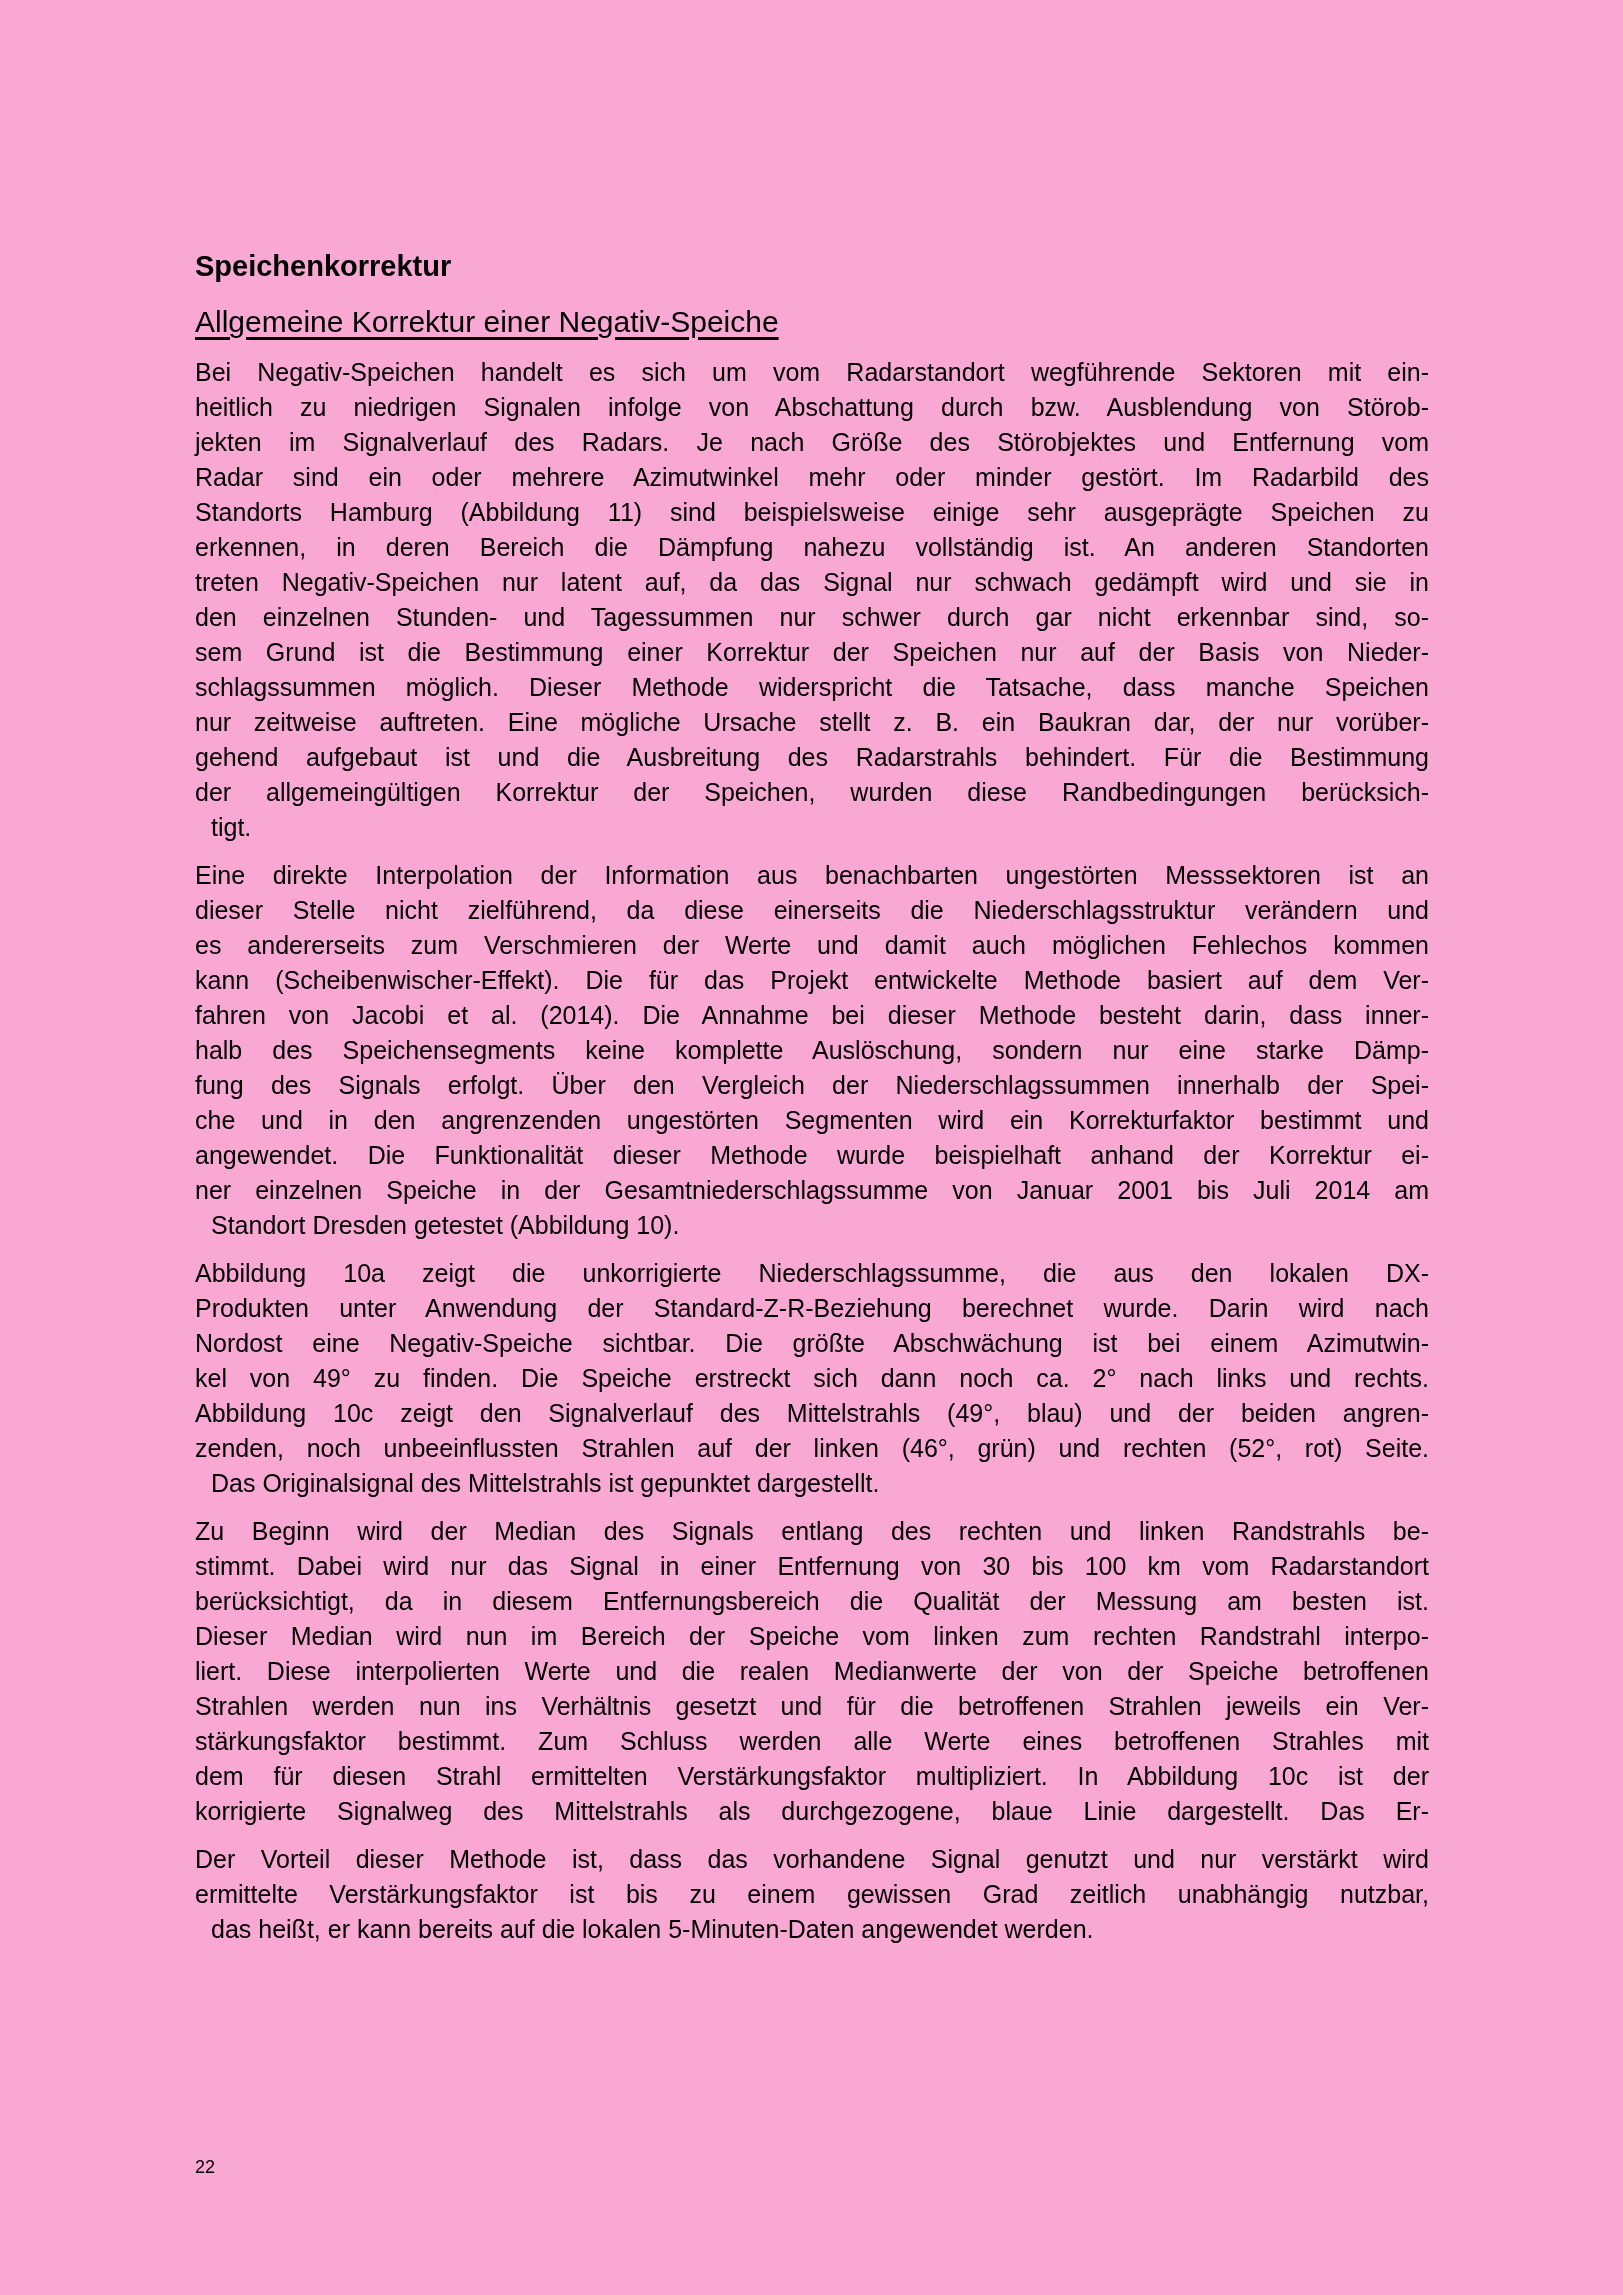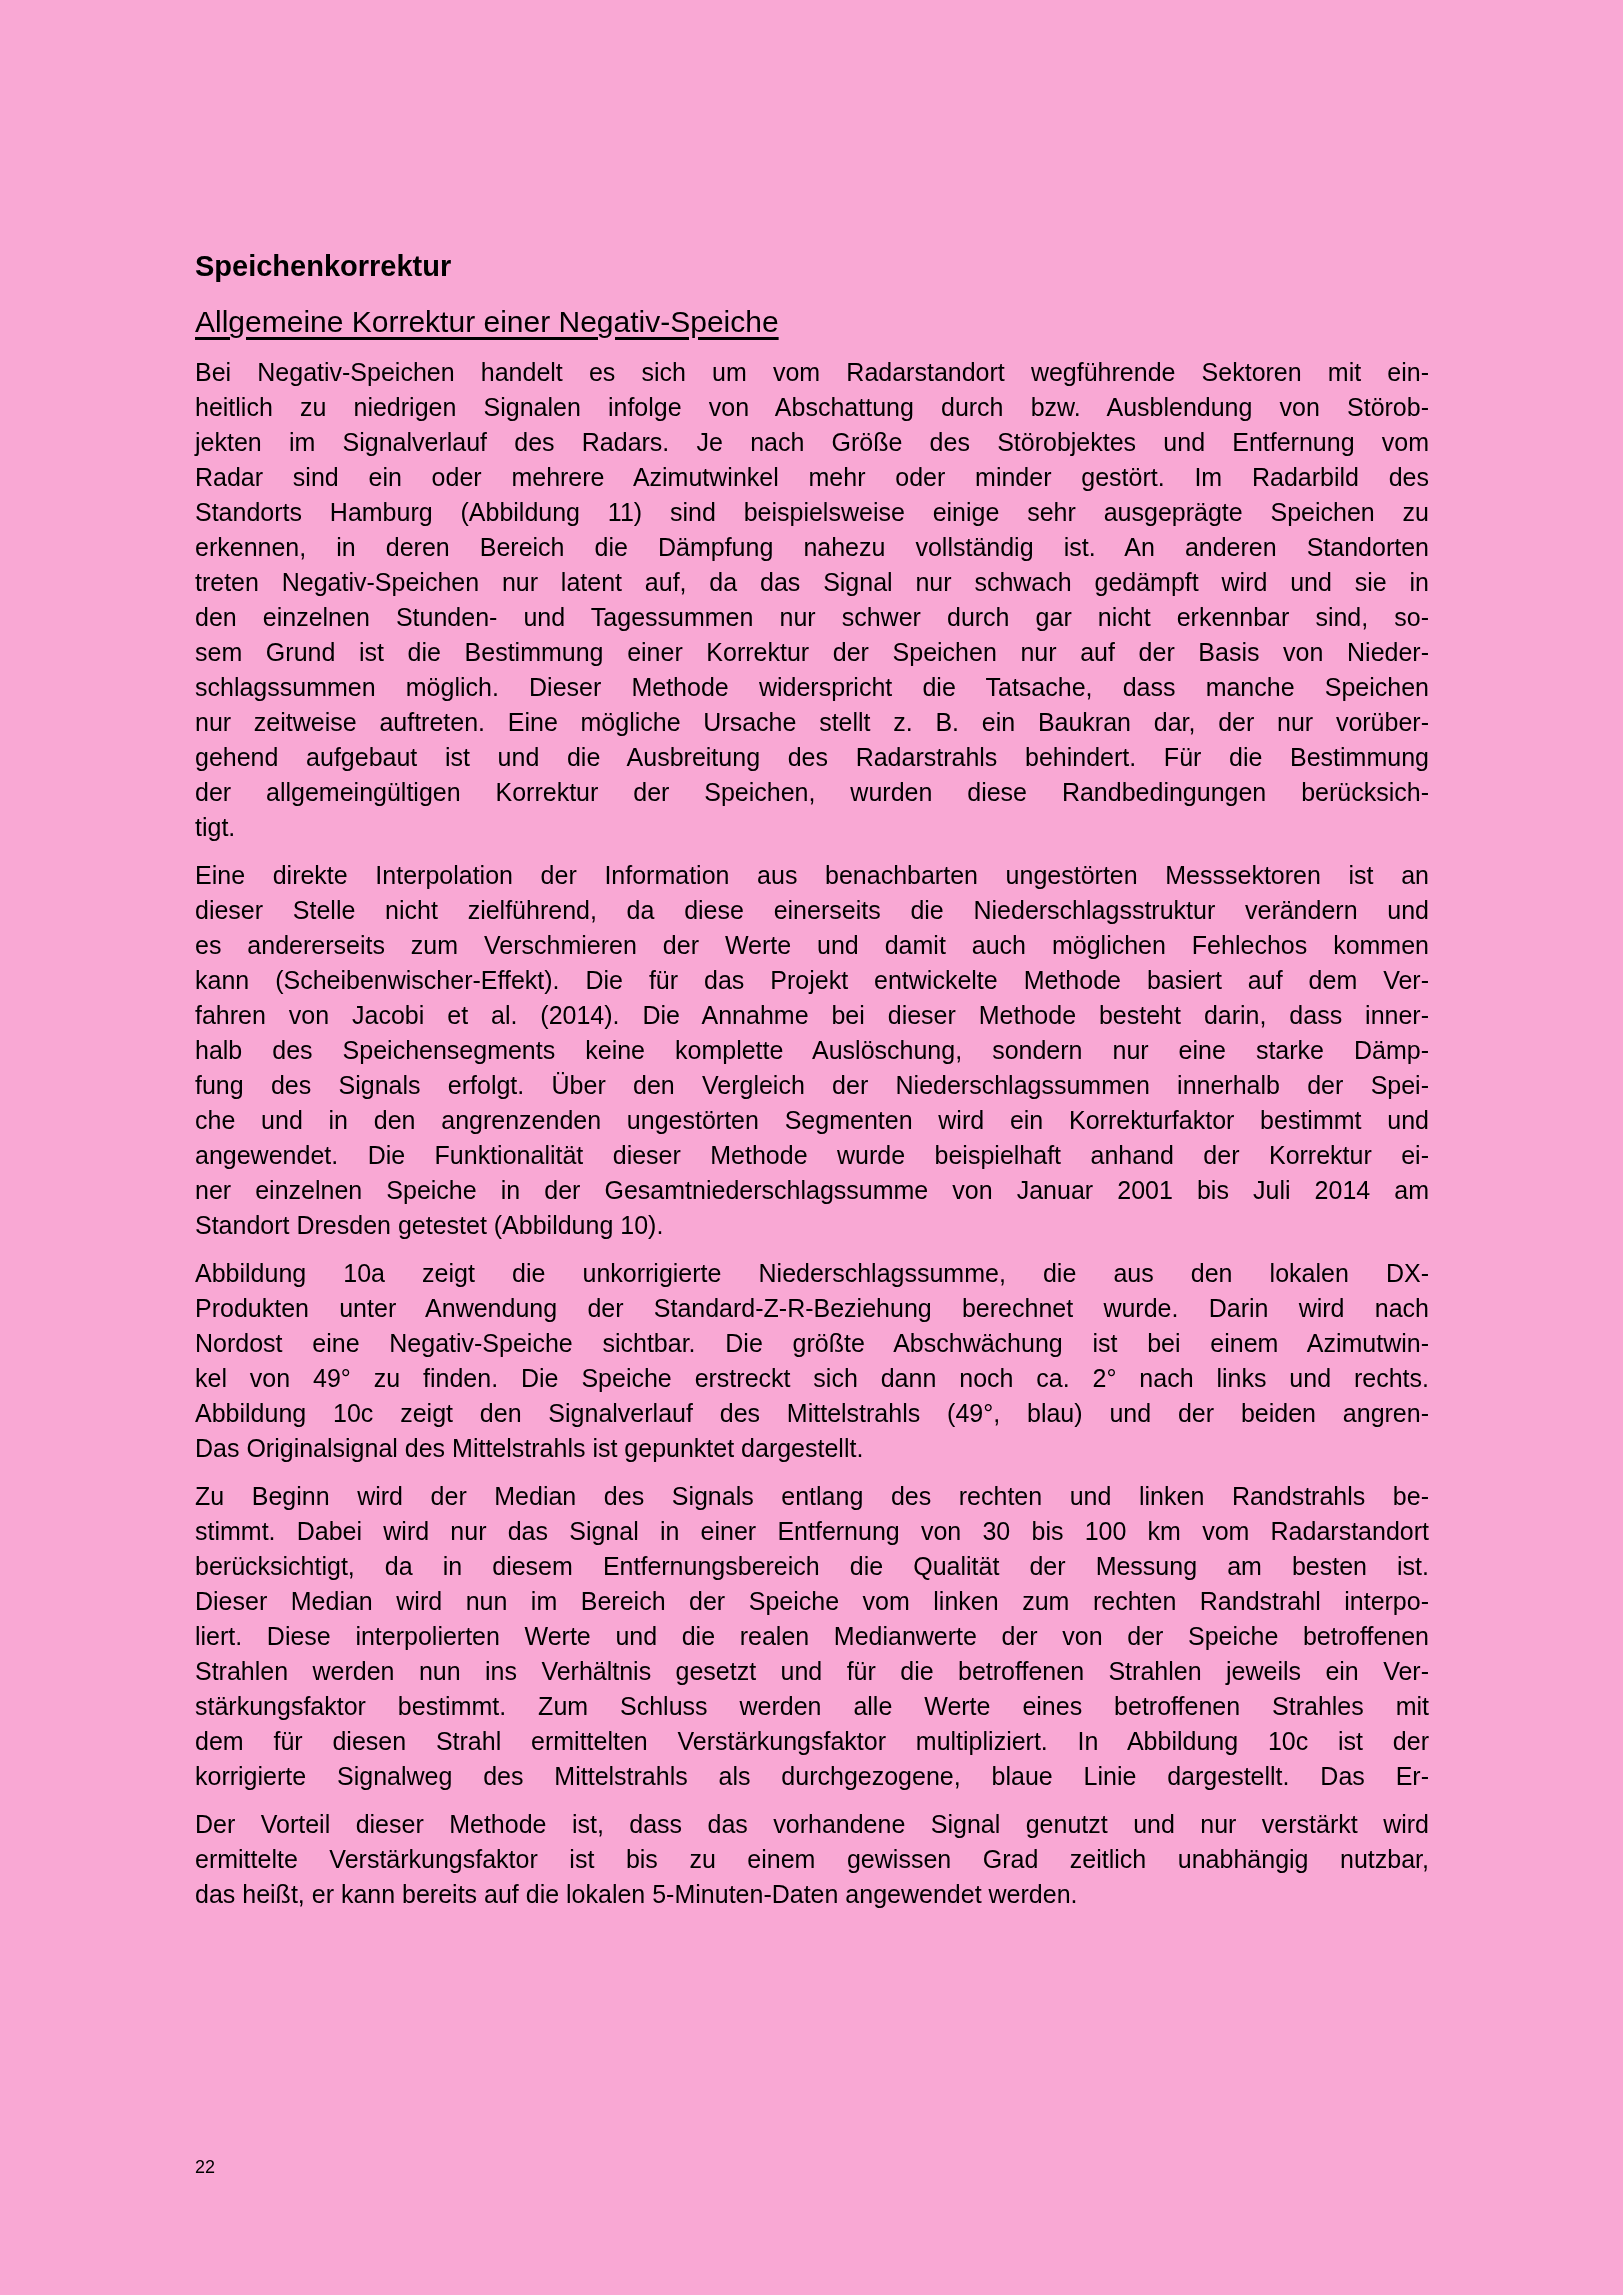--- a/index.html
+++ b/index.html
@@ -50,20 +50,21 @@
   .line {
     font-size: 25px;
     line-height: 35px;
     text-align: justify;
     text-align-last: justify;
     white-space: normal;
   }
   .line.last {
     text-align: left;
     text-align-last: left;
+    margin-left: 16px;
   }
   .page-number {
     position: absolute;
     left: 195px;
     top: 2150px;
     font-size: 18px;
     line-height: 35px;
     font-weight: normal;
   }
 </style>
@@ -103,20 +104,21 @@
           <div class="line">angewendet. Die Funktionalität dieser Methode wurde beispielhaft anhand der Korrektur ei-</div>
           <div class="line">ner einzelnen Speiche in der Gesamtniederschlagssumme von Januar 2001 bis Juli 2014 am</div>
           <div class="line last">Standort Dresden getestet (Abbildung 10).</div>
         </div>
         <div class="para">
           <div class="line">Abbildung 10a zeigt die unkorrigierte Niederschlagssumme, die aus den lokalen DX-</div>
           <div class="line">Produkten unter Anwendung der Standard-Z-R-Beziehung berechnet wurde. Darin wird nach</div>
           <div class="line">Nordost eine Negativ-Speiche sichtbar. Die größte Abschwächung ist bei einem Azimutwin-</div>
           <div class="line">kel von 49° zu finden. Die Speiche erstreckt sich dann noch ca. 2° nach links und rechts.</div>
           <div class="line">Abbildung 10c zeigt den Signalverlauf des Mittelstrahls (49°, blau) und der beiden angren-</div>
+          <div class="line">zenden, noch unbeeinflussten Strahlen auf der linken (46°, grün) und rechten (52°, rot) Seite.</div>
           <div class="line last">Das Originalsignal des Mittelstrahls ist gepunktet dargestellt.</div>
         </div>
         <div class="para">
           <div class="line">Zu Beginn wird der Median des Signals entlang des rechten und linken Randstrahls be-</div>
           <div class="line">stimmt. Dabei wird nur das Signal in einer Entfernung von 30 bis 100 km vom Radarstandort</div>
           <div class="line">berücksichtigt, da in diesem Entfernungsbereich die Qualität der Messung am besten ist.</div>
           <div class="line">Dieser Median wird nun im Bereich der Speiche vom linken zum rechten Randstrahl interpo-</div>
           <div class="line">liert. Diese interpolierten Werte und die realen Medianwerte der von der Speiche betroffenen</div>
           <div class="line">Strahlen werden nun ins Verhältnis gesetzt und für die betroffenen Strahlen jeweils ein Ver-</div>
           <div class="line">stärkungsfaktor bestimmt. Zum Schluss werden alle Werte eines betroffenen Strahles mit</div>

